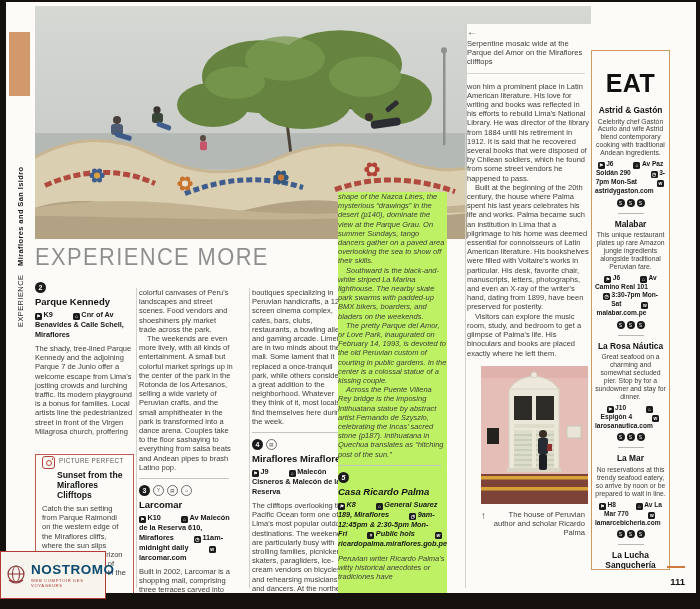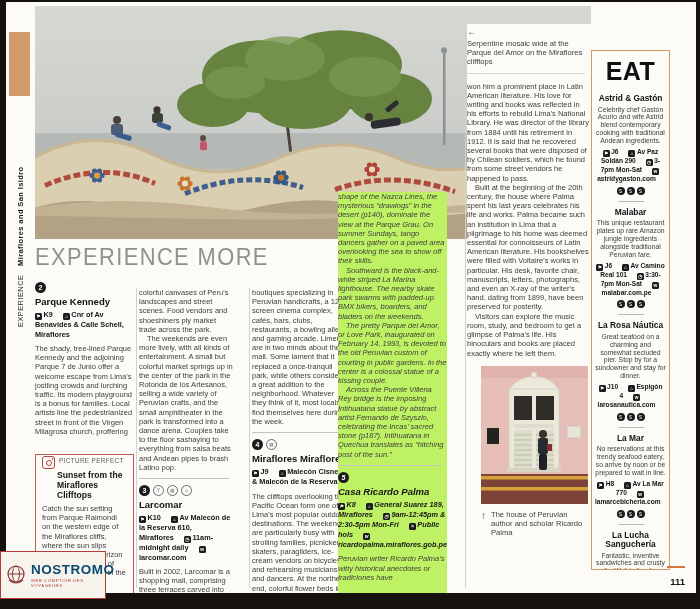--- a/index.html
+++ b/index.html
@@ -39,21 +39,21 @@
   .erow{display:flex;align-items:center;gap:3px;margin:2px 0 3px;}
   .numcirc{width:11px;height:11px;border-radius:50%;background:#1b1b1b;color:#fff;
       font-size:7px;font-weight:bold;display:inline-flex;align-items:center;justify-content:center;flex:0 0 auto;}
   .fac{width:9px;height:9px;border:1px solid #6a6a6a;border-radius:50%;display:inline-flex;
       align-items:center;justify-content:center;font-size:4.5px;color:#444;flex:0 0 auto;}
   .etitle{font-size:9.5px;font-weight:bold;color:#121212;margin:2px 0 3px;}
   .info{font-size:7.3px;font-weight:bold;color:#161616;line-height:9.5px;margin:0 0 5px;}
   .sq{display:inline-flex;width:7px;height:7px;background:#1b1b1b;color:#fff;border-radius:1.5px;
       font-size:4.8px;line-height:7px;align-items:center;justify-content:center;margin-right:1.5px;
       vertical-align:-1px;}
-  .it{margin-right:8px;}
+  .it{margin-right:18px;}
   .b{font-size:7.5px;line-height:9.2px;color:#3e3d3a;margin:0;}
   .ind{text-indent:8px;}
   .hr{border-top:1px solid #c6c5c1;margin:6px 6px 6px 0;}
 
   
   .cap-arrow{font-size:10px;color:#4a4a48;margin:2px 0 2px;}
   .cap{font-size:7.6px;line-height:9.2px;color:#3e3d3a;margin:0 0 6px;}
   .cap-rule{border-top:1px solid #d6d5d1;margin:4px 6px 8px 0;}
 
   
@@ -65,26 +65,26 @@
   .cam::after{content:"";position:absolute;right:1px;top:1px;width:1.5px;height:1.5px;background:#b5443c;border-radius:50%;}
   .pp-label{font-size:6.3px;letter-spacing:.4px;color:#5b5b59;margin-top:1px;}
   .pp-title{font-size:8.6px;font-weight:bold;color:#131313;line-height:10px;margin:1px 0 4px 15px;}
   .pp-body{font-size:7.5px;line-height:9.2px;color:#3e3d3a;margin:0;}
 
   
   .casaphoto{width:107px;height:138px;margin:8px 0 0 14px;}
   .casaphoto svg{display:block;width:100%;height:100%;}
   .casacap{display:flex;gap:5px;margin:6px 0 0 14px;width:104px;}
   .casacap .arr{font-size:10px;color:#4a4a48;}
-  .casacap .txt{font-size:7.6px;line-height:9.2px;color:#3e3d3a;}
+  .casacap .txt{font-size:7.6px;line-height:9.2px;color:#3e3d3a;text-align:right;}
 
   
   .eatbox{position:absolute;left:585px;top:48px;width:79px;height:520px;border:1px solid #cf9a62;
       box-sizing:border-box;text-align:center;padding:2px 3px;overflow:hidden;background:#fcfbf8;}
-  .eattitle{font-size:25px;font-weight:800;color:#101010;margin:4px 0 8px;letter-spacing:.5px;}
+  .eattitle{font-size:25px;font-weight:800;color:#101010;margin:16px 0 8px;letter-spacing:.5px;}
   .rname{font-size:8.4px;font-weight:bold;color:#121212;line-height:9.5px;margin:0 0 2px;}
   .rdesc{font-size:6.8px;line-height:7.9px;color:#3e3d3a;margin:0 0 3px;}
   .rinfo{font-size:6.6px;font-weight:bold;color:#161616;line-height:8.6px;margin:0;}
   .price{display:flex;justify-content:center;gap:2px;margin:3px 0 0;}
   .pc{width:8px;height:8px;border-radius:50%;font-size:5px;display:flex;align-items:center;justify-content:center;box-sizing:border-box;}
   .pc.f{background:#1b1b1b;color:#fff;}
   .eatdiv{width:26px;border-top:1px solid #b9b8b4;margin:6px auto;}
 
   
   .pageno{position:absolute;left:645px;top:564px;width:34px;text-align:right;}

